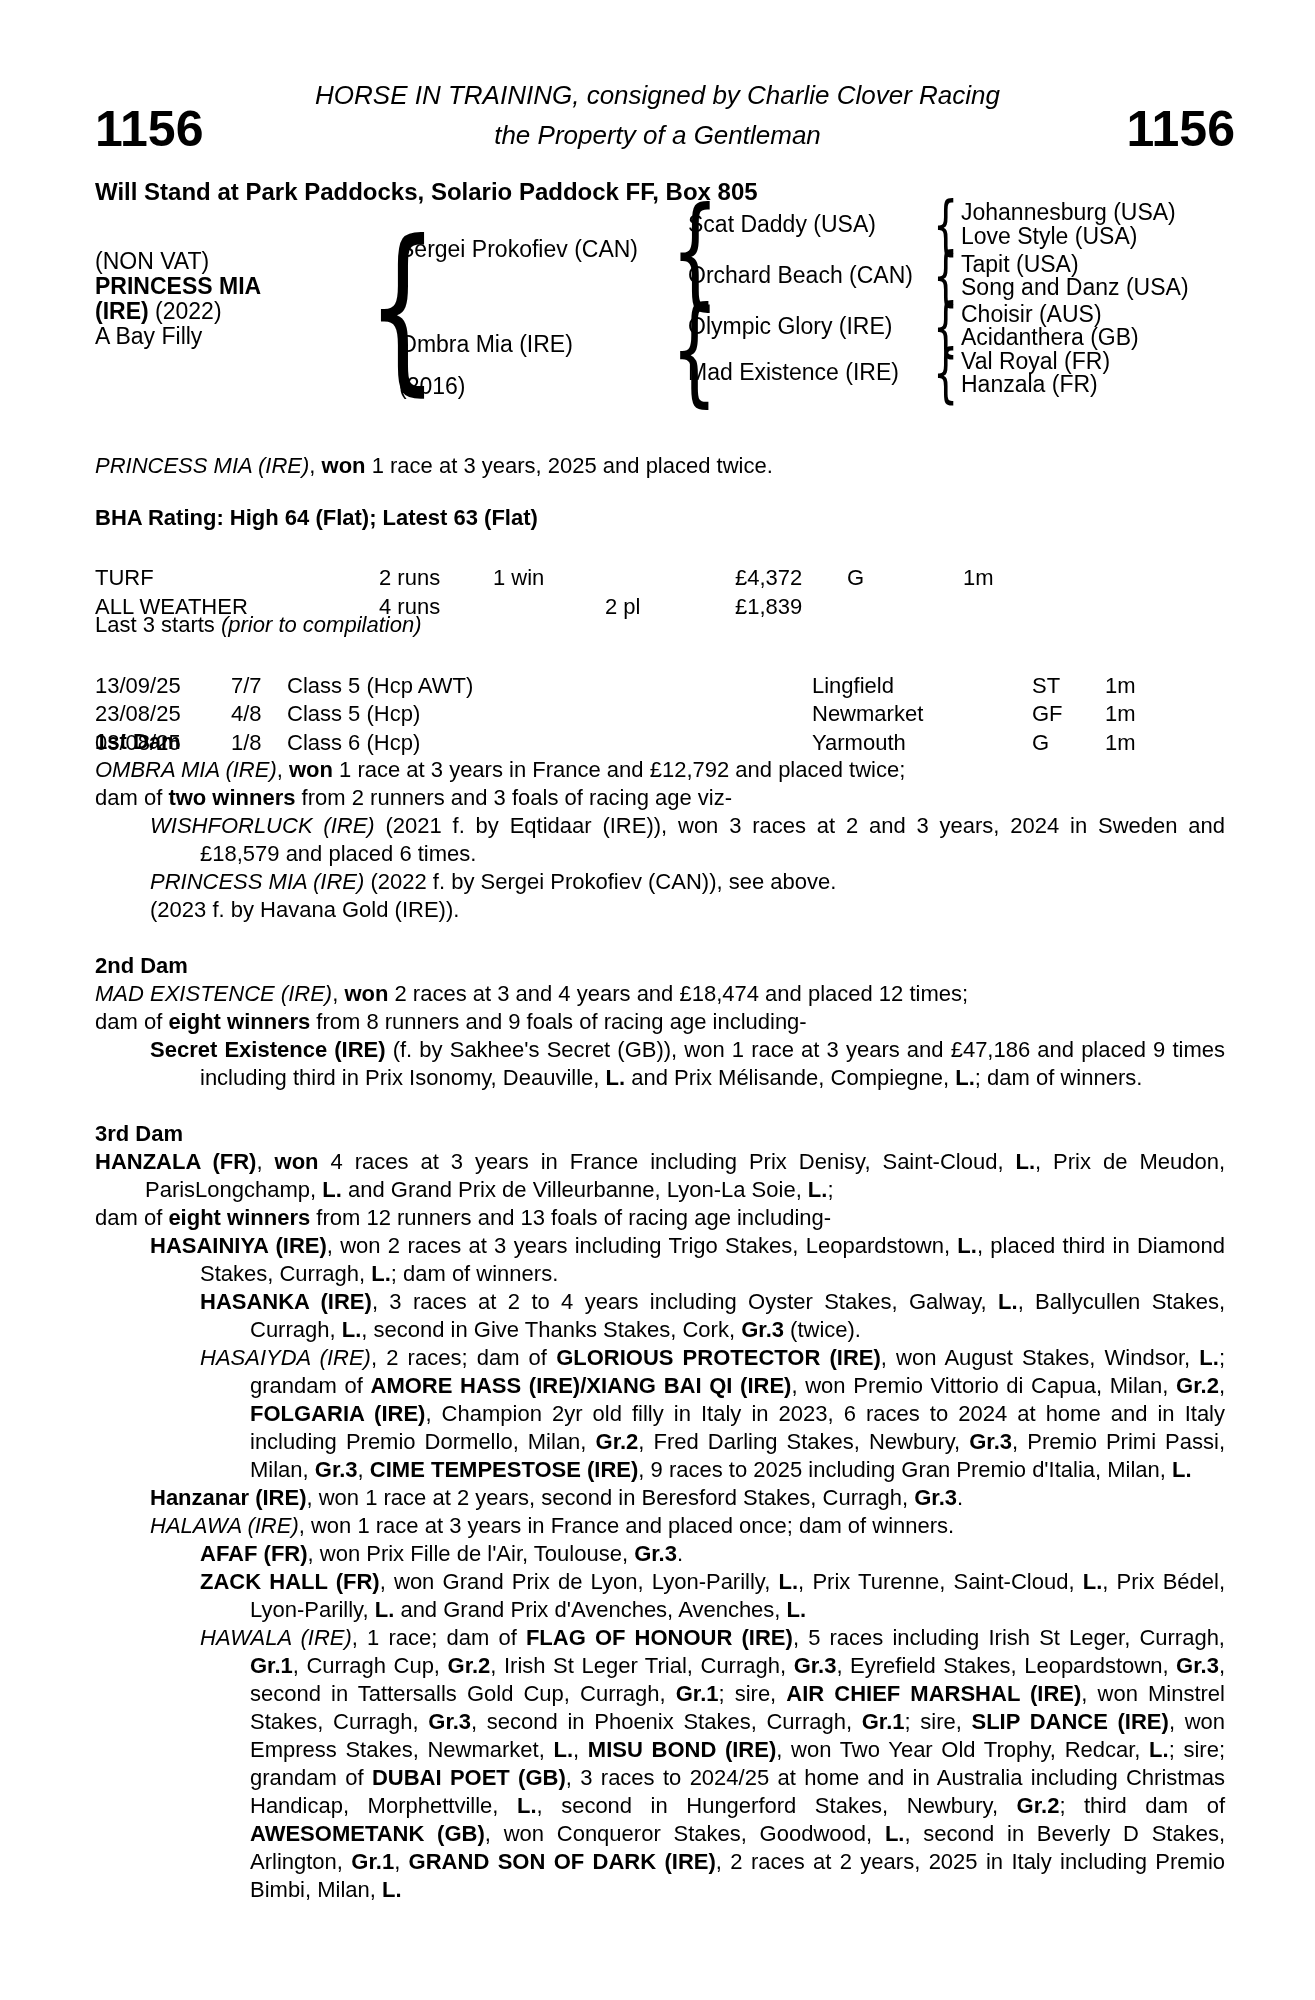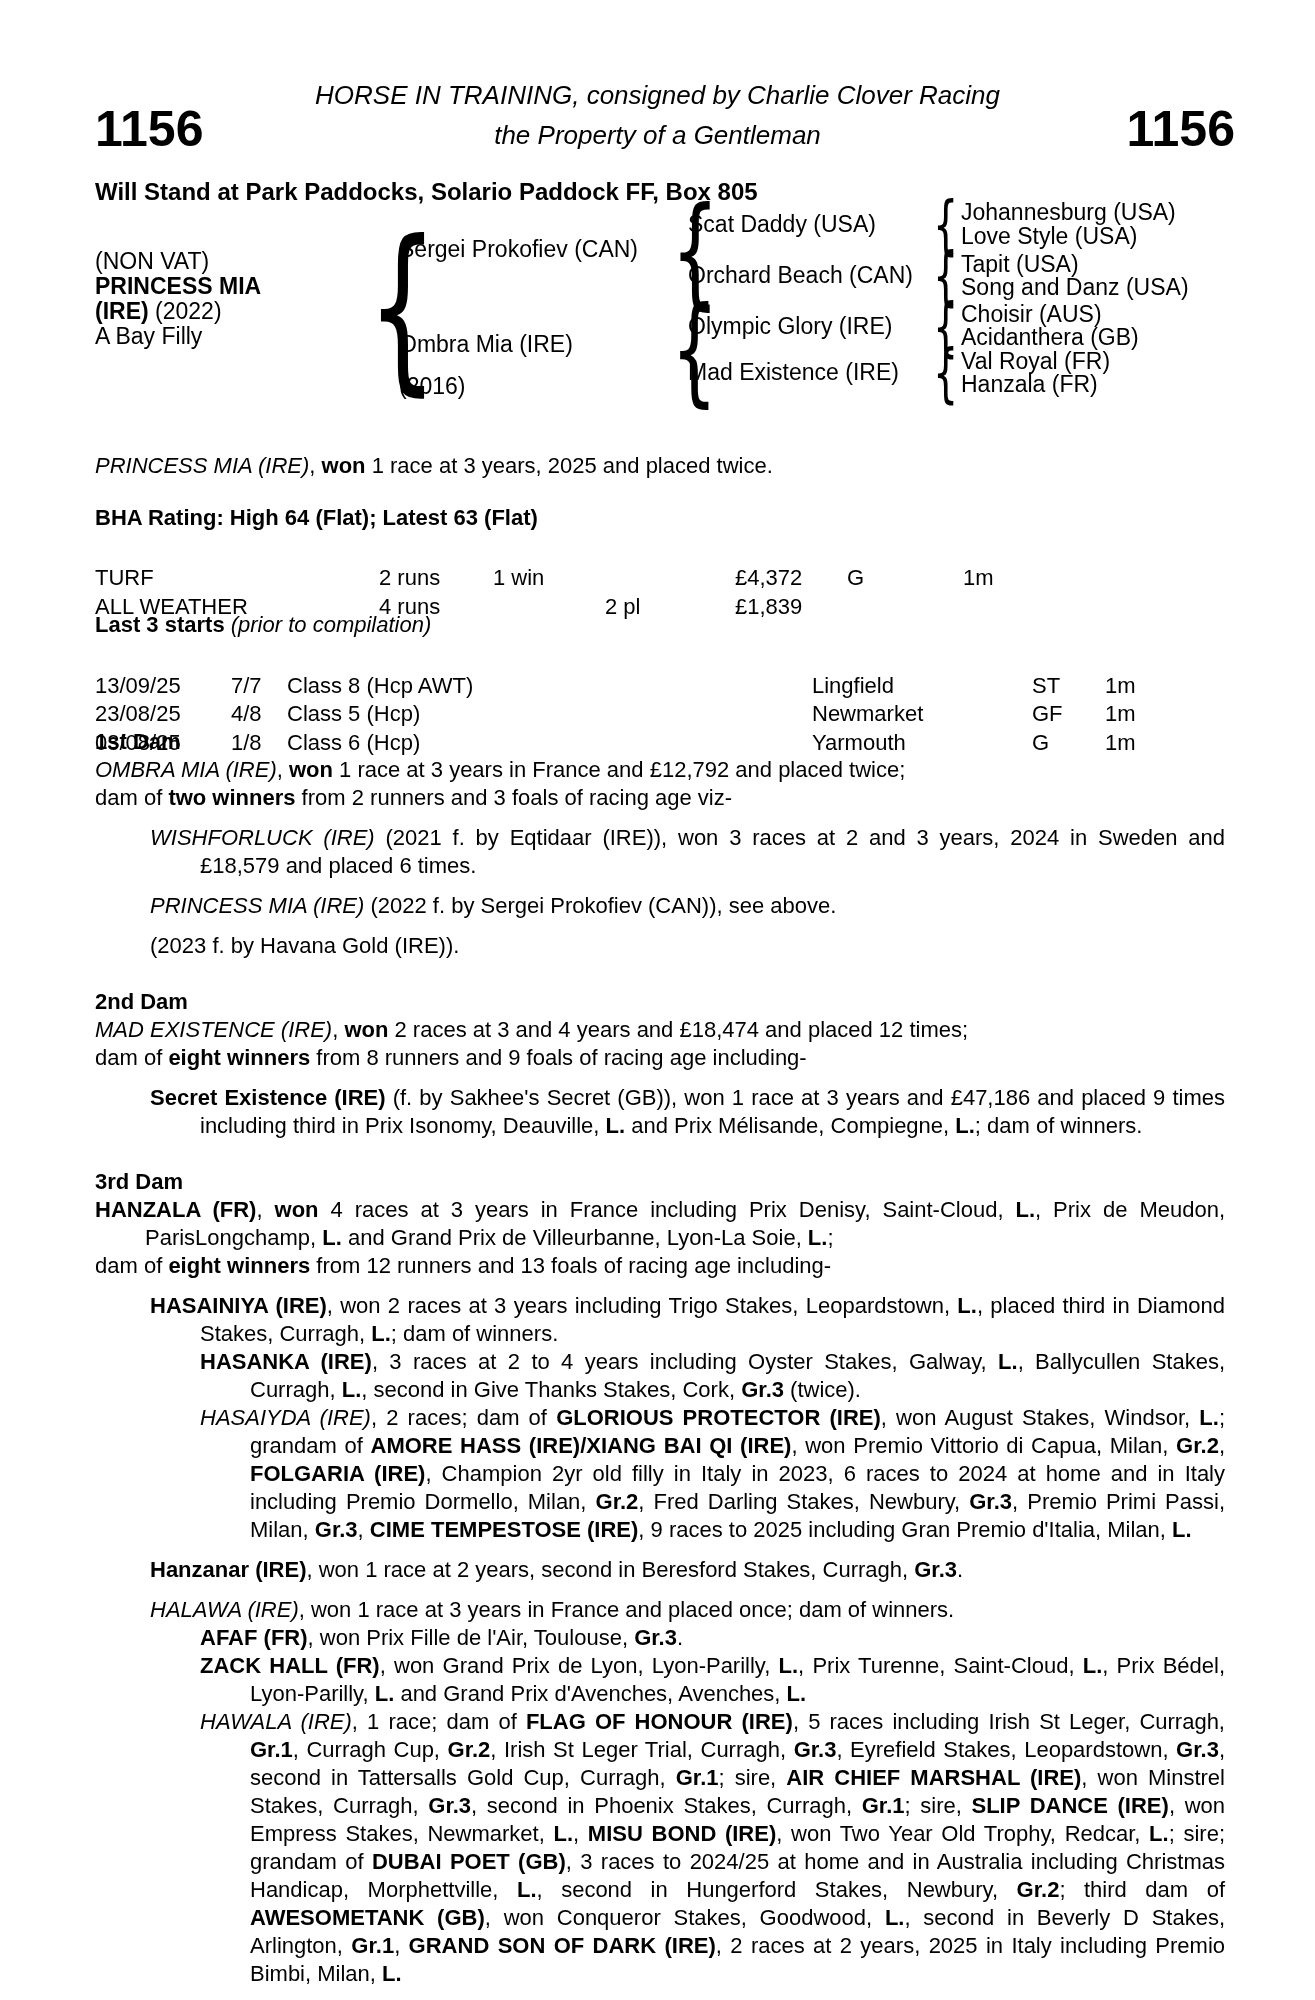--- a/index.html
+++ b/index.html
@@ -45,32 +45,32 @@
   #race-summary{top:452px;left:95px;width:1130px;font-size:22px;line-height:28px;}
 
   #rating{top:504px;left:95px;width:1130px;font-size:22px;line-height:28px;}
   #rating-heading{font-weight:bold;}
   .rt-row{position:relative;height:29px;}
   .cell{position:absolute;top:0;white-space:nowrap;margin-top:32px;}
   .rt-surface{left:0;}.rt-runs{left:284px;}.rt-wins{left:398px;}.rt-places{left:510px;}
   .rt-earnings{left:640px;}.rt-going{left:752px;}.rt-distance{left:868px;}
 
   #last-starts{top:611px;left:95px;width:1130px;font-size:22px;line-height:28.5px;}
-  #ls-heading .b{font-weight:bold;}
+  #ls-heading .b{font-weight:normal;}
   .ls-row{position:relative;height:28.5px;}
   .ls-date{left:0;}.ls-position{left:136px;}.ls-race{left:192px;}
   .ls-course{left:717px;}.ls-going{left:937px;}.ls-distance{left:1010px;}
 
   #dams{top:728px;left:95px;width:1130px;font-size:22px;line-height:28px;text-align:justify;}
   .dam-heading{font-weight:bold;text-align:left;margin-top:28px;}
   .dam-heading:first-child{margin-top:0;}
   .para{margin:0;}
   .para.l0{padding-left:50px;text-indent:-50px;}
   .para.flush{padding-left:0;text-indent:0;}
-  .para.l1{padding-left:105px;text-indent:-50px;margin-top:12px;}
+  .para.l1{padding-left:105px;text-indent:-50px;}
   .para.l2{padding-left:155px;text-indent:-50px;}
 </style>
 </head>
 <body>
 
 <div class="abs" id="consign-line">HORSE IN TRAINING, consigned by Charlie Clover Racing</div>
 <div class="abs" id="lot-left">1156</div>
 <div class="abs" id="lot-right">1156</div>
 <div class="abs" id="property-line">the Property of a Gentleman</div>
 <div class="abs" id="stand-line">Will Stand at Park Paddocks, Solario Paddock FF, Box 805</div>
@@ -128,21 +128,21 @@
       </div>
     </div>
 </div>
 
 <div class="abs" id="last-starts">
   <div id="ls-heading"><span class="b">Last 3 starts </span><span class="i">(prior to compilation)</span></div>
   <div>
       <div class="ls-row">
         <span class="cell ls-date">13/09/25</span>
         <span class="cell ls-position">7/7</span>
-        <span class="cell ls-race">Class 8 (Hcp AWT)</span>
+        <span class="cell ls-race">Class 5 (Hcp AWT)</span>
         <span class="cell ls-course">Lingfield</span>
         <span class="cell ls-going">ST</span>
         <span class="cell ls-distance">1m</span>
       </div>
       <div class="ls-row">
         <span class="cell ls-date">23/08/25</span>
         <span class="cell ls-position">4/8</span>
         <span class="cell ls-race">Class 5 (Hcp)</span>
         <span class="cell ls-course">Newmarket</span>
         <span class="cell ls-going">GF</span>

